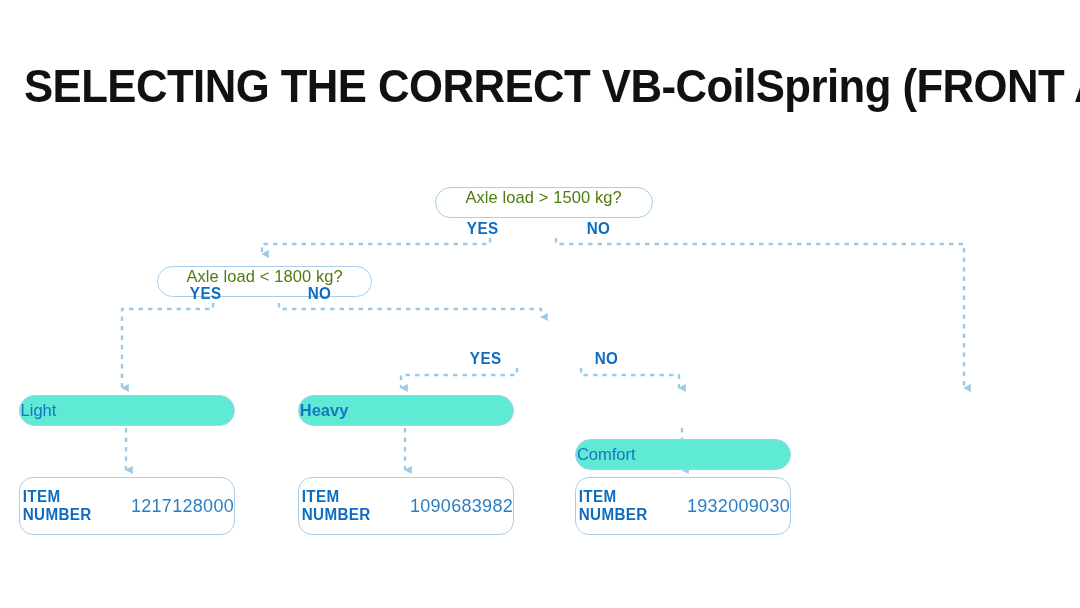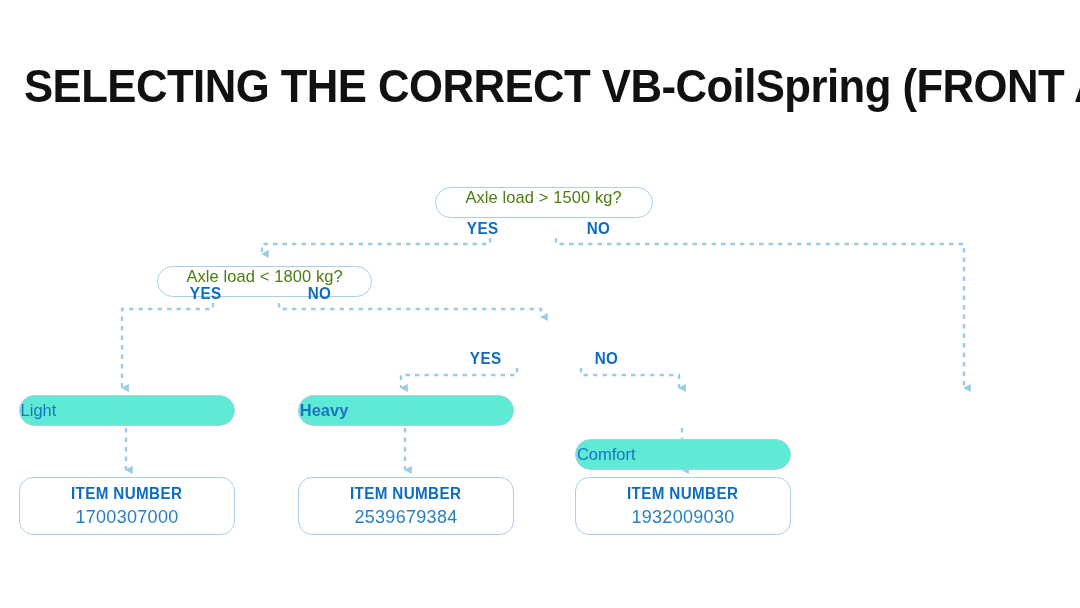--- a/index.html
+++ b/index.html
@@ -83,21 +83,21 @@
     white-space: nowrap;
   }
 
   .item-box {
     position: absolute;
     box-sizing: border-box;
     border: 1.6px solid #a9cfe8;
     border-radius: 14px;
     background: #ffffff;
     display: flex;
-    flex-direction: column;
+    flex-direction: row;
     align-items: center;
     justify-content: center;
     gap: 4px;
   }
   .item-label {
     font-family: "Liberation Sans Narrow", "Liberation Sans", sans-serif;
     font-size: 16px;
     font-weight: bold;
     letter-spacing: 0.4px;
     color: #0d6cc0;
@@ -181,26 +181,26 @@
     <span class="node-text">Heavy</span>
   </div>
 
   <div class="result" style="left:575px; top:395px; width:216px; height:31px;margin-top:44px;">
     <span class="node-text">Comfort</span>
   </div>
 
 
   <div class="item-box" style="left:19px; top:477px; width:216px; height:58px;">
     <div class="item-label">ITEM NUMBER</div>
-    <div class="item-number">1700307000</div>
+    <div class="item-number">1217128000</div>
   </div>
 
   <div class="item-box" style="left:298px; top:477px; width:216px; height:58px;">
     <div class="item-label">ITEM NUMBER</div>
-    <div class="item-number">2539679384</div>
+    <div class="item-number">1090683982</div>
   </div>
 
   <div class="item-box" style="left:575px; top:477px; width:216px; height:58px;">
     <div class="item-label">ITEM NUMBER</div>
     <div class="item-number">1932009030</div>
   </div>
 
 </div>
 
 </body></html>

